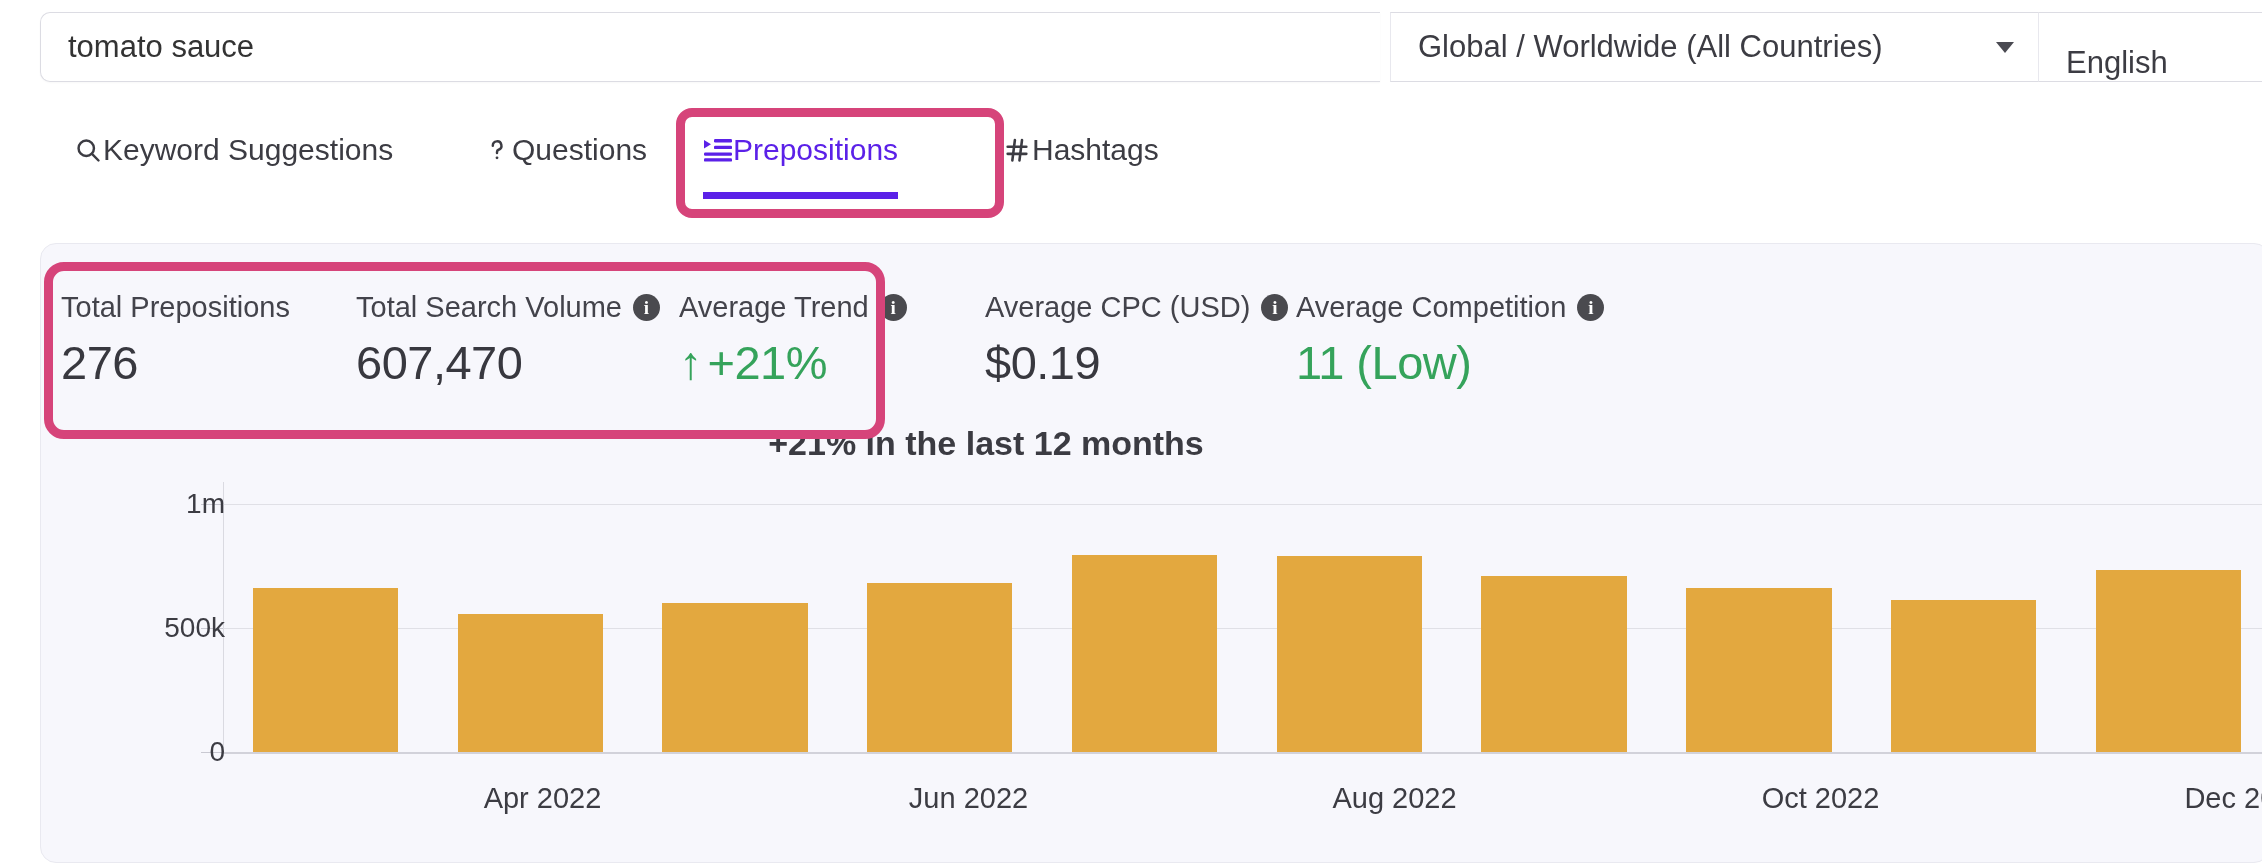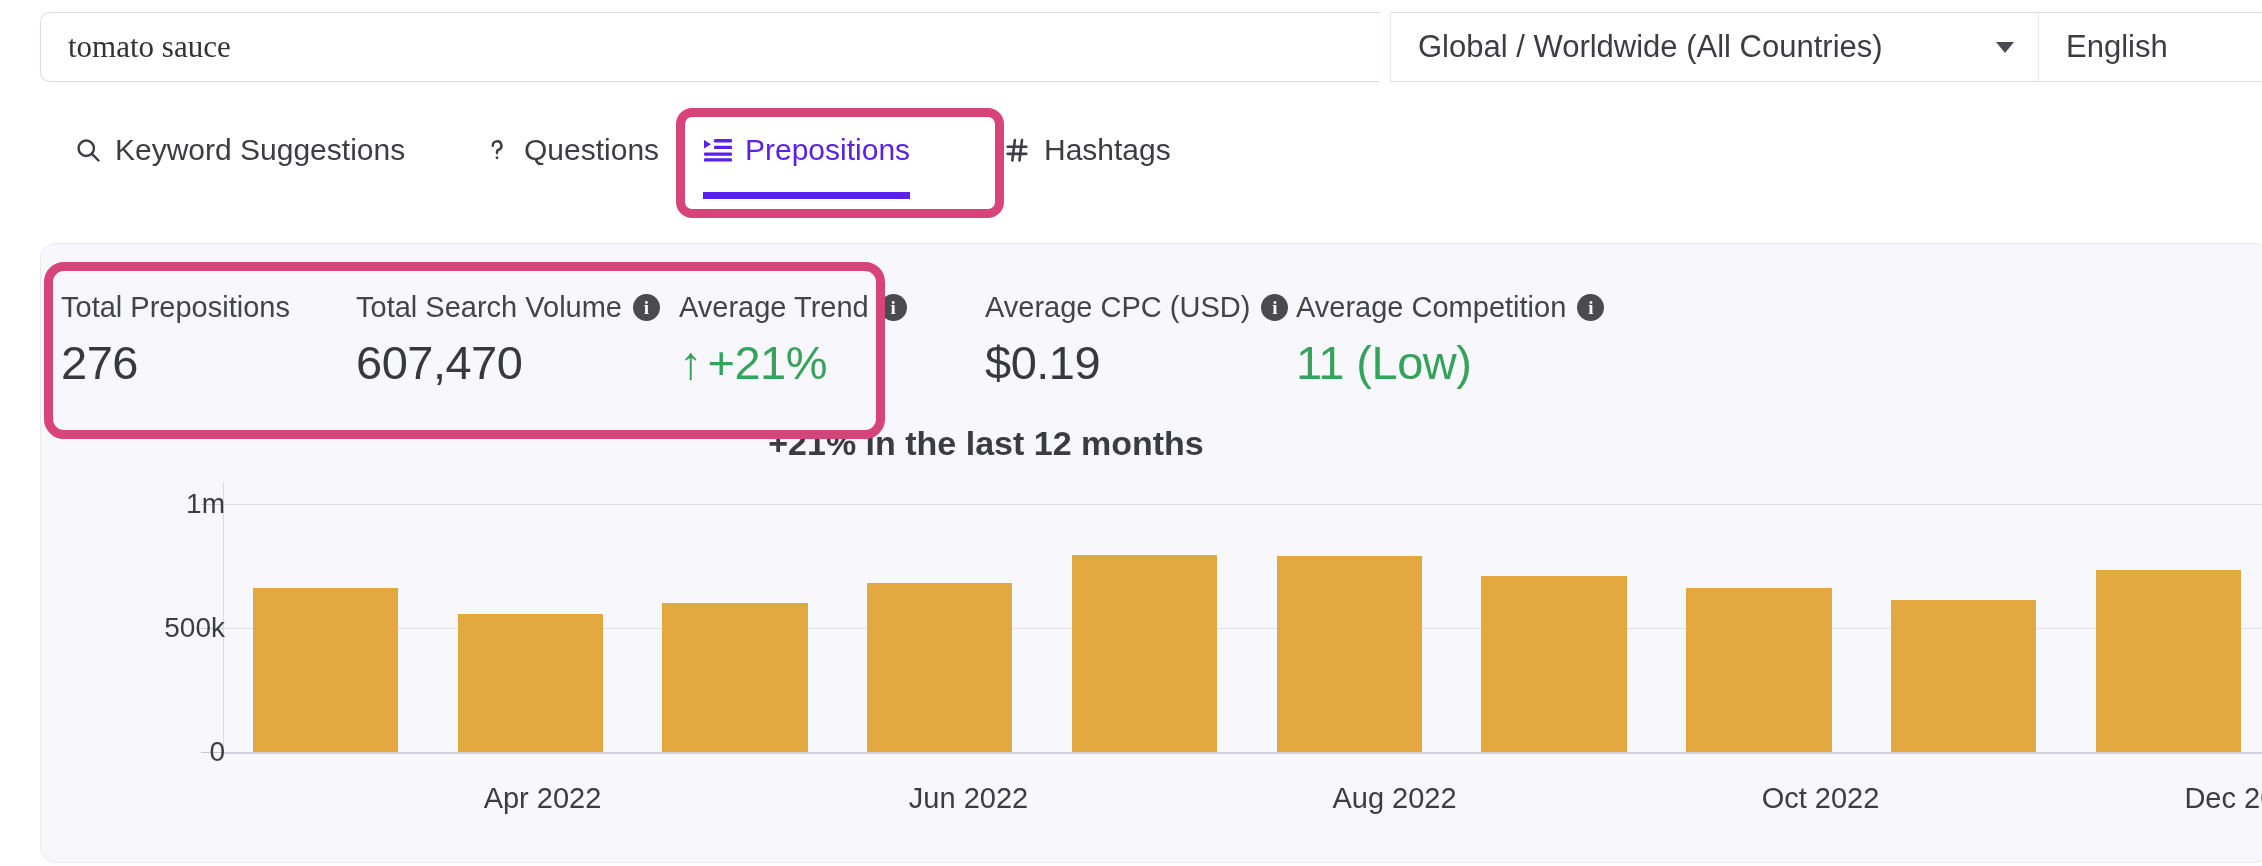--- a/index.html
+++ b/index.html
@@ -21,21 +21,21 @@
     width: 1340px; height: 70px;
     border: 1px solid #dcdce3;
     border-right: none;
     border-radius: 10px 0 0 10px;
     background: #fff;
     display: flex; align-items: center;
     box-shadow: 0 1px 2px rgba(0,0,0,0.03);
   }
   .search-input {
     border: none; outline: none; background: transparent;
-    font-family: Liberation Serif, serif;
+    font-family: Liberation Sans, sans-serif;
     font-size: 31px; color: #333;
     padding-left: 27px; width: 100%;
   }
   .country-select {
     position: absolute; left: 1390px; top: 12px;
     width: 648px; height: 70px;
     background: #fff;
     border-top: 1px solid #dcdce3;
     border-bottom: 1px solid #dcdce3;
     border-left: 1px solid #e8e8ee;
@@ -49,36 +49,36 @@
     border-right: 9px solid transparent;
     border-top: 11px solid #4a4a52;
   }
   .lang-select {
     position: absolute; left: 2038px; top: 12px;
     width: 224px; height: 70px;
     background: #fff;
     border-top: 1px solid #dcdce3;
     border-bottom: 1px solid #dcdce3;
     border-left: 1px solid #e8e8ee;
-    display: flex; align-items: center; padding-left: 27px;
+    display: flex; align-items: flex-end; padding-left: 27px;
   }
   .lang-label { font-size: 31px; color: #3c3c43; }
 
   
   .tabs-row {
     position: absolute; left: 0; top: 112px;
     width: 2262px; height: 84px;
   }
   .tabs-underline {
     position: absolute; left: 40px; top: 193px;
     width: 2222px; height: 2px; background: #e6e6ec;
   }
   .tab {
     position: absolute; top: 0; height: 84px;
-    display: flex; align-items: center; gap: 12px;
+    display: flex; align-items: center; gap: 0;
     font-size: 30px; color: #3c3c43;
     padding-bottom: 8px;
     cursor: pointer;
   }
   .tab .tab-icon {
     display: inline-flex; align-items: center; justify-content: center;
     width: 30px; height: 30px;
   }
   .tab-active { color: #5b21e8; }
   .tab-active .tab-indicator {

